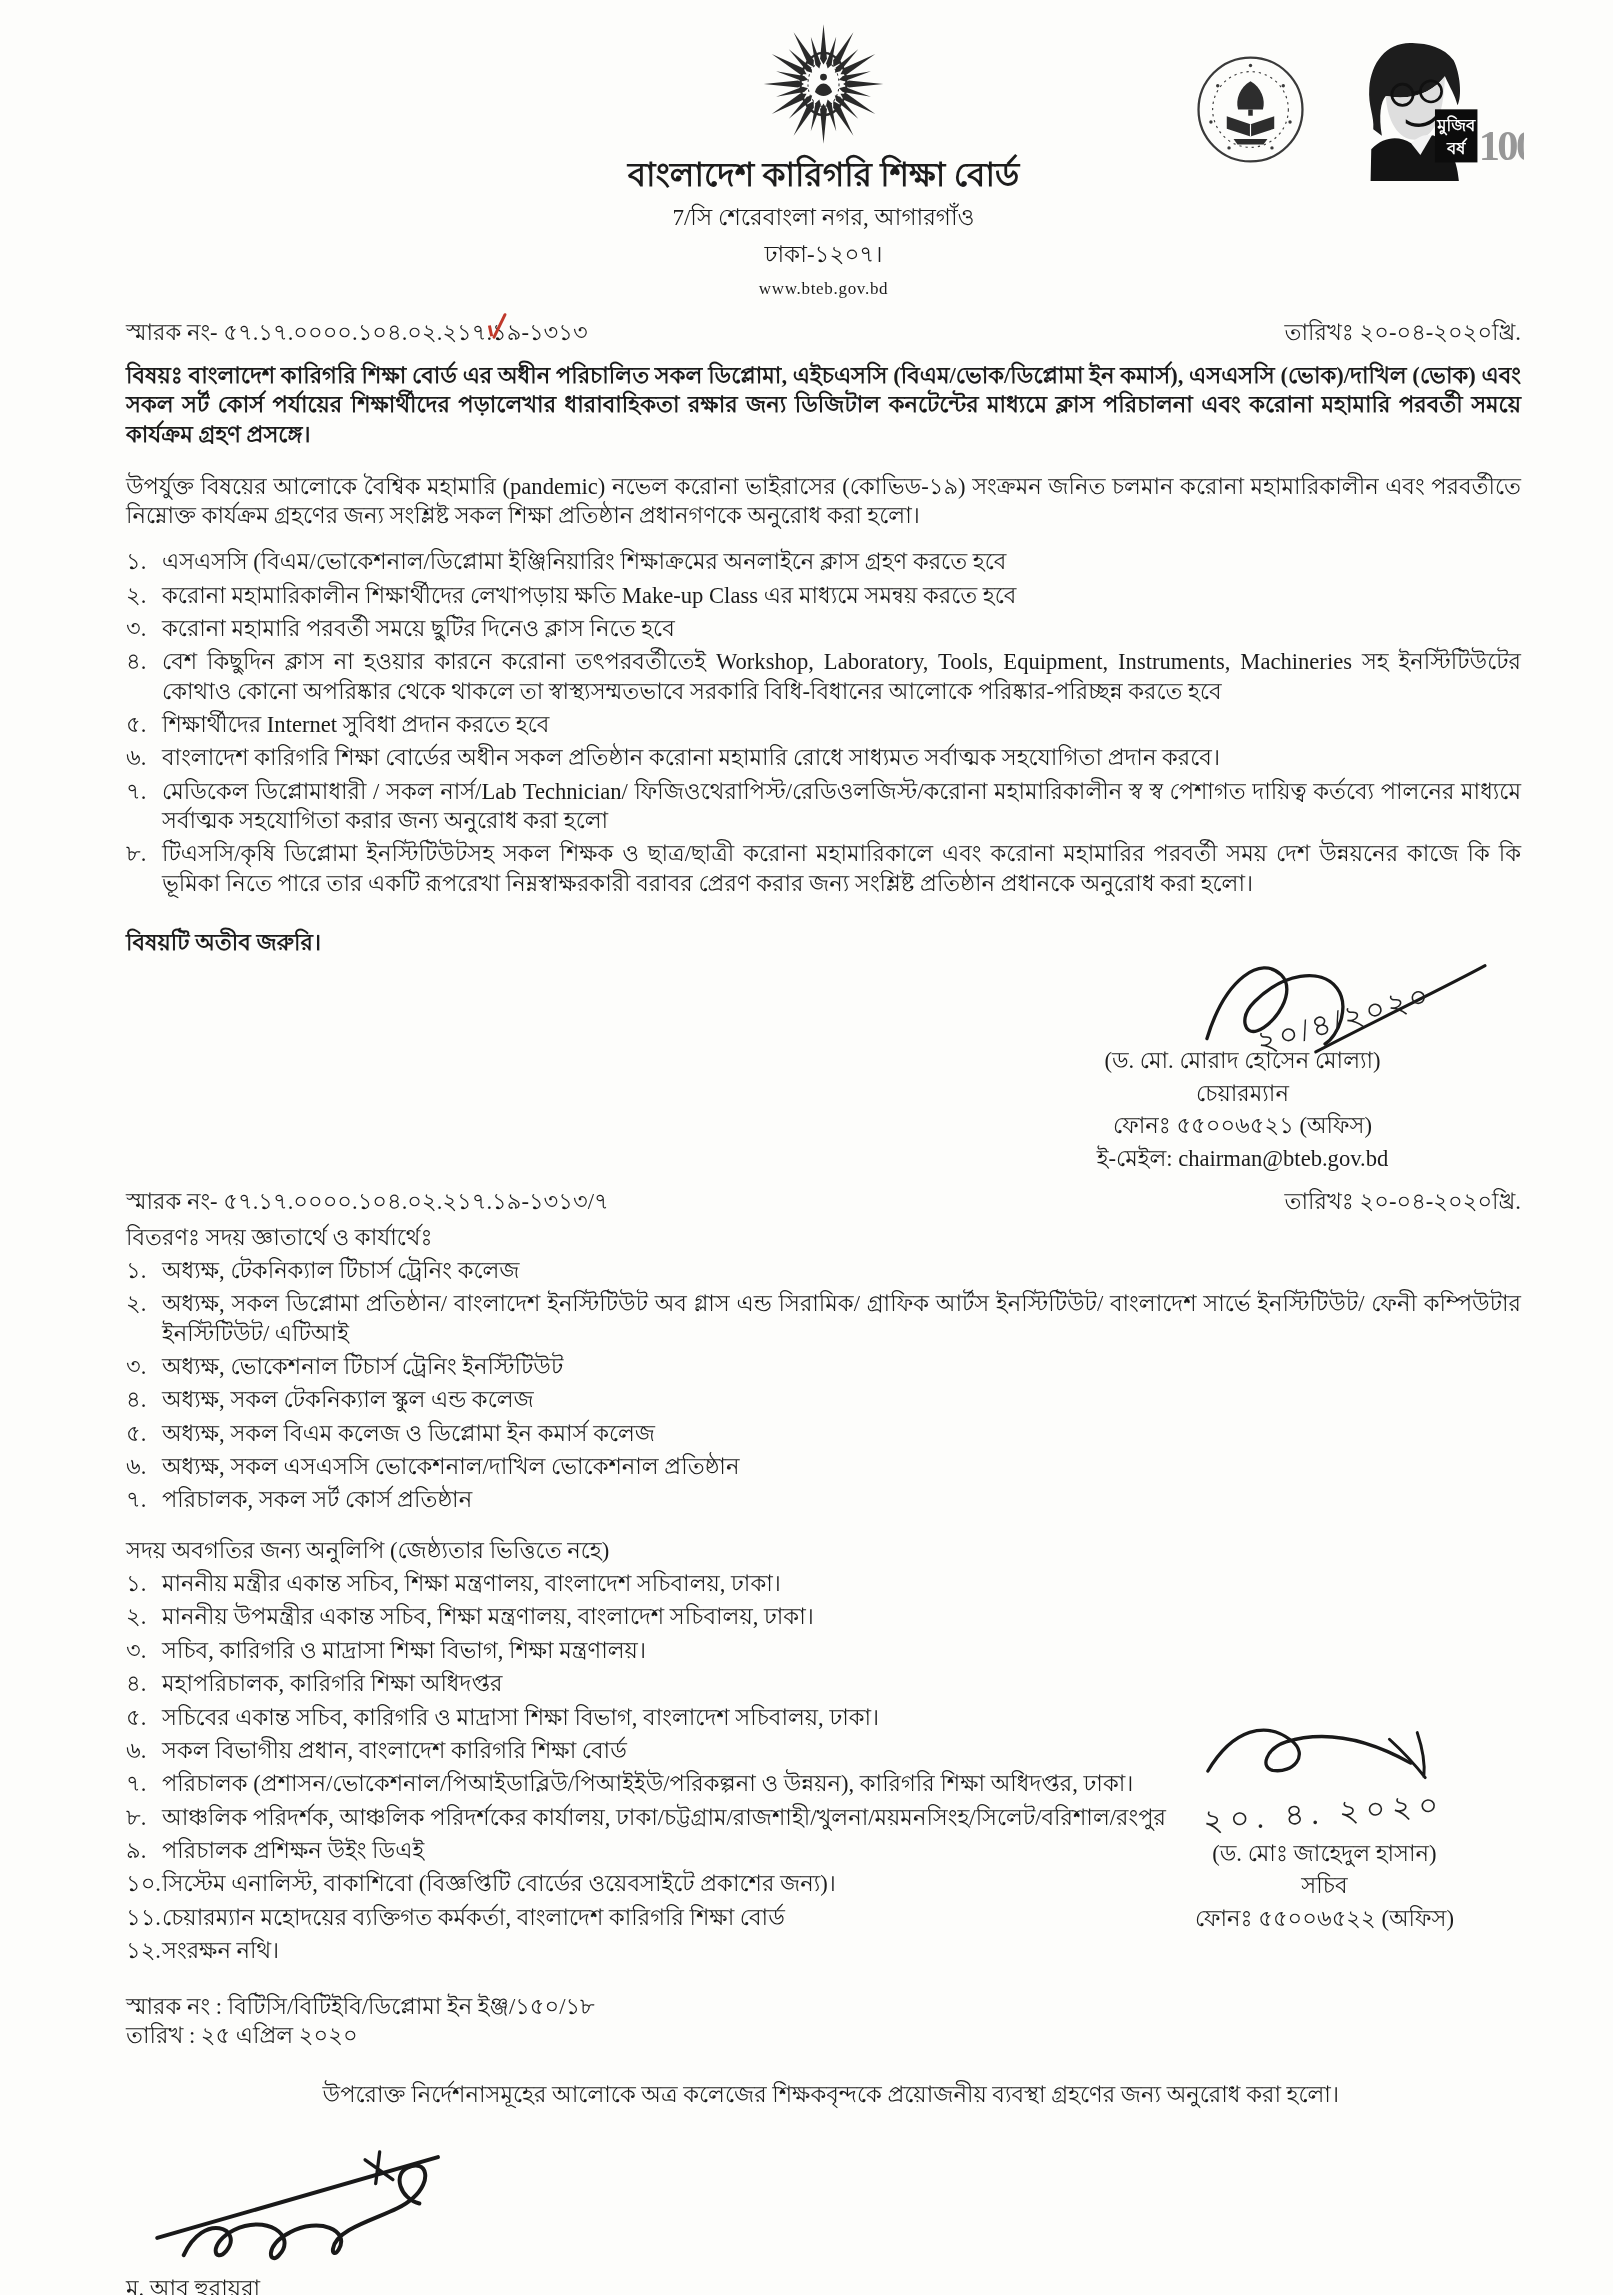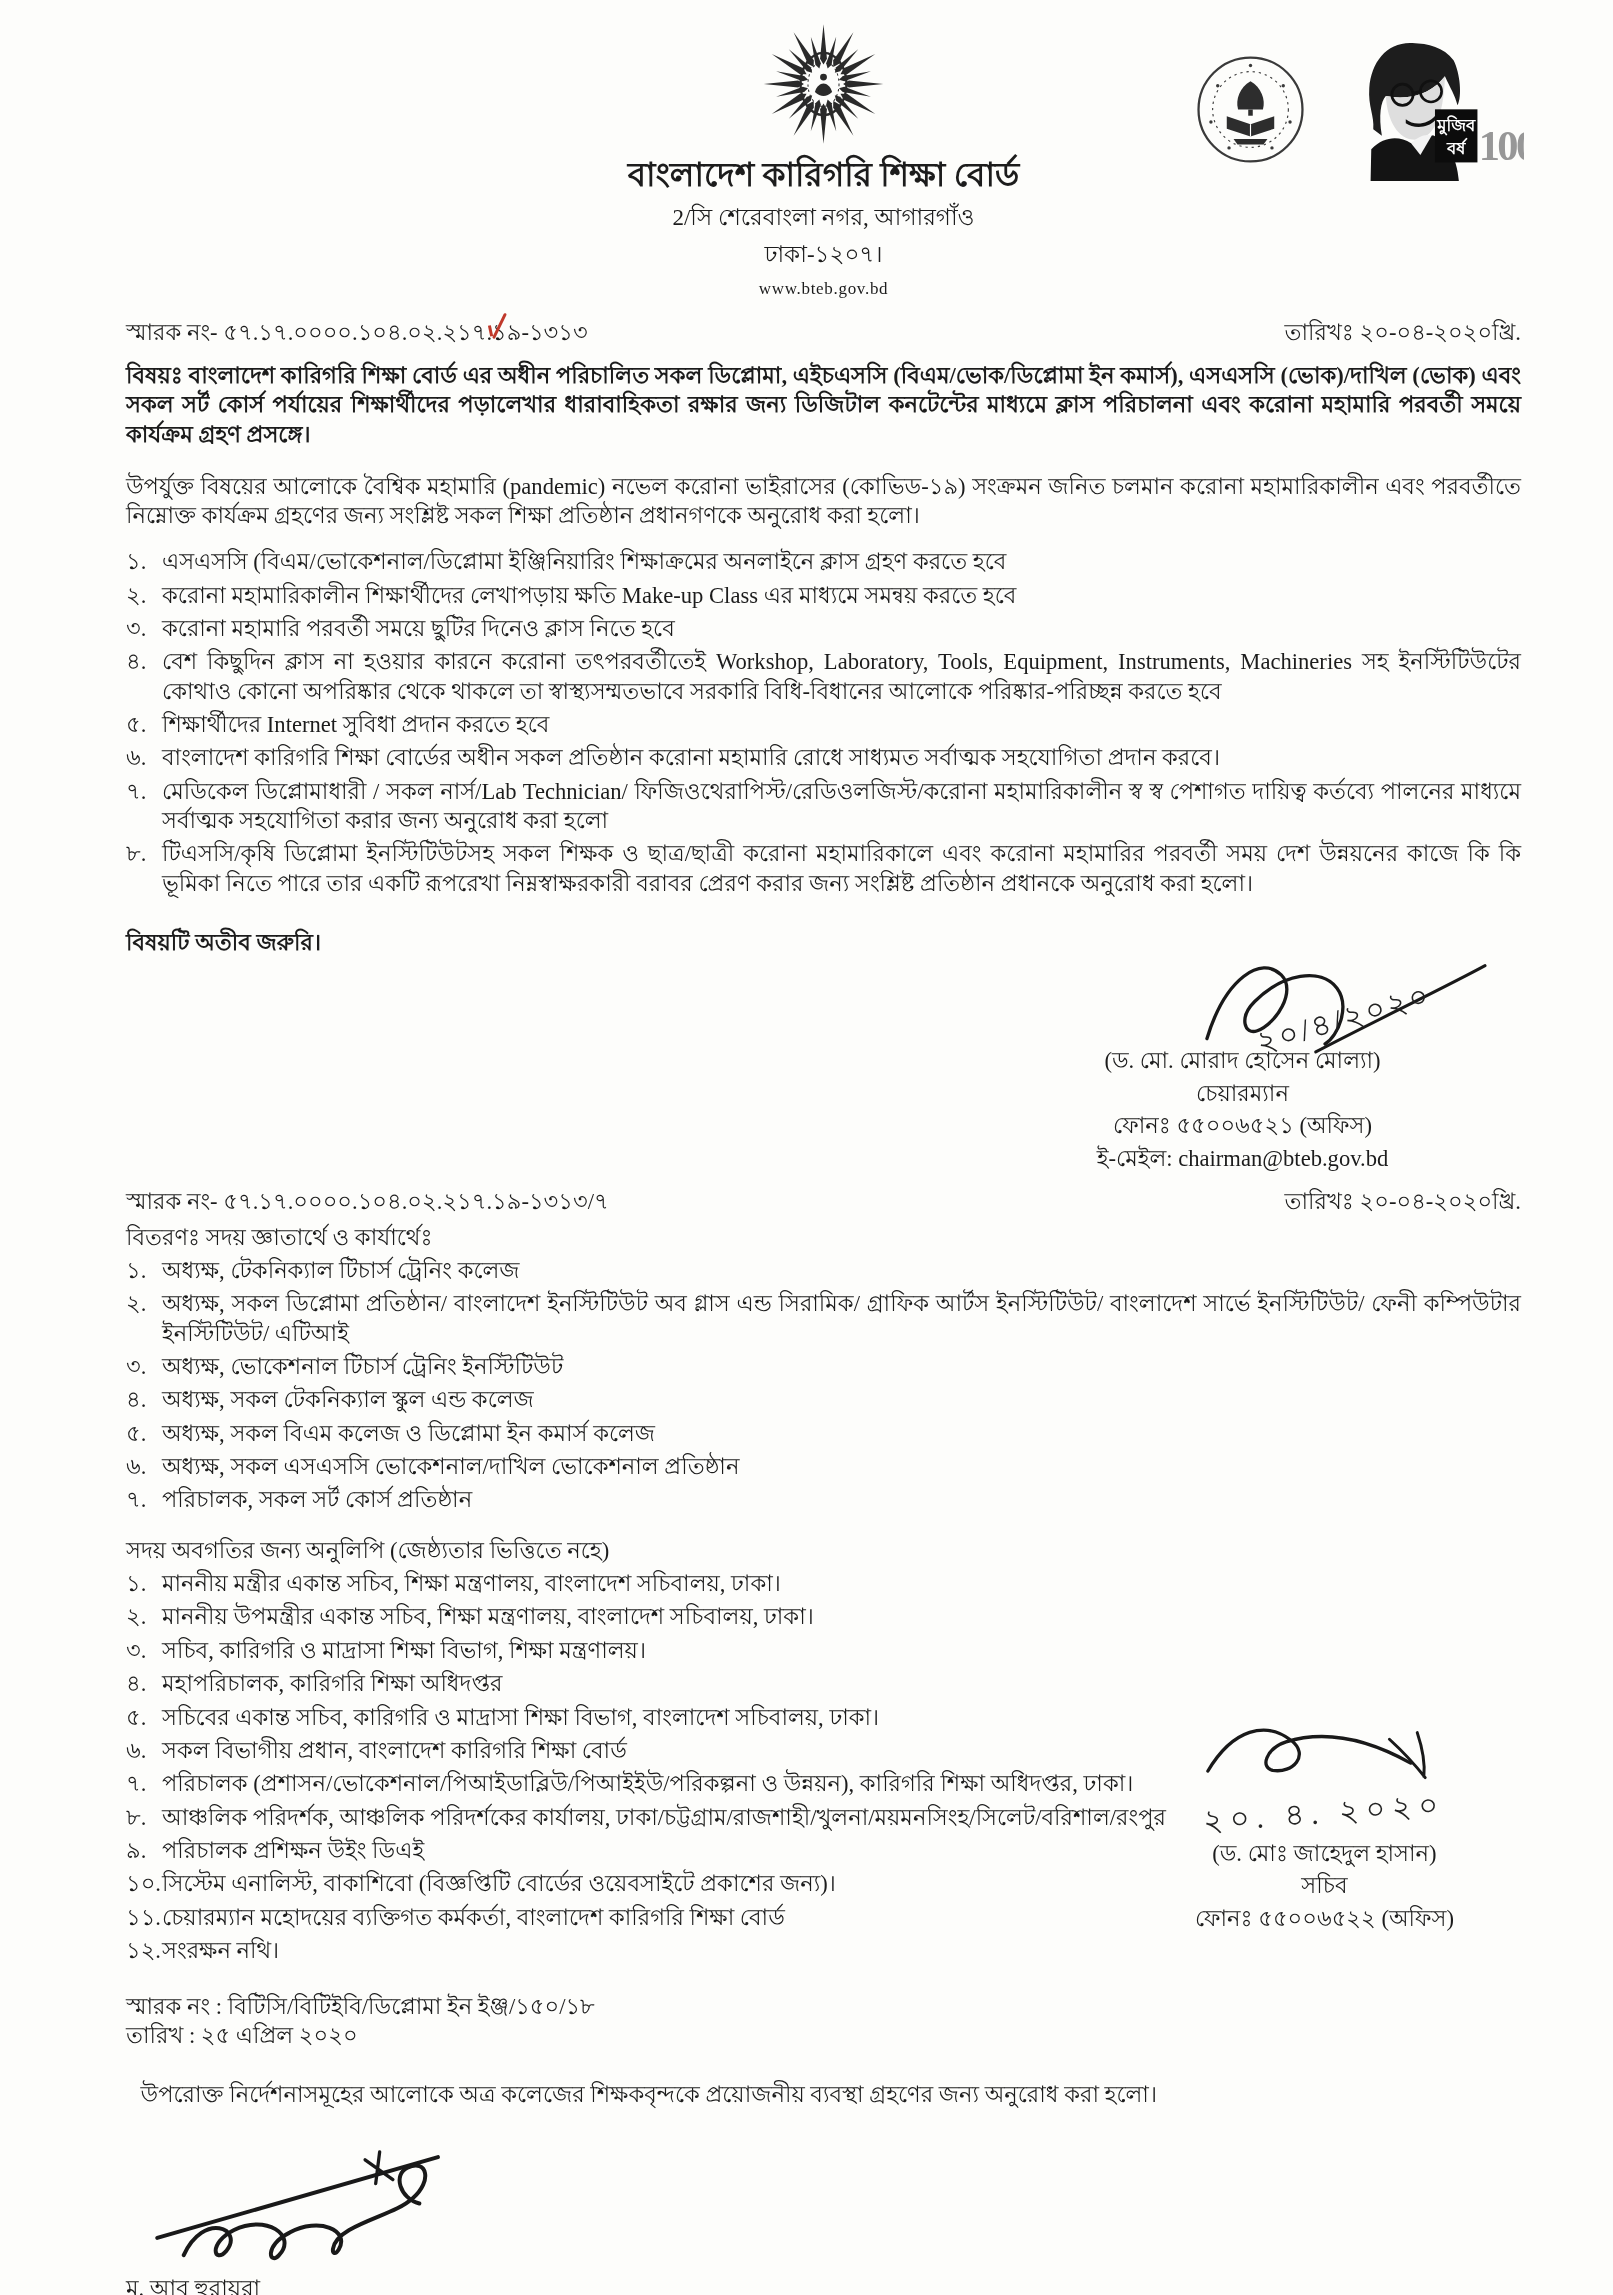--- a/index.html
+++ b/index.html
@@ -38,21 +38,21 @@
   .chairman{width:504px;margin:-18.6px 26.5px 0 auto;position:relative;}
   .ch-hand{position:absolute;right:60px;top:58px;font-size:30.5px;
     transform:rotate(-16deg);letter-spacing:2.7px;color:#222;}
   .chairman svg{display:block;margin:0 0 -17px auto;}
   .dist-head{margin-top:6.6px;}
   .cc-wrap{position:relative;margin-top:21px;}
   .secretary{position:absolute;right:10.6px;top:166px;width:372px;text-align:center;line-height:1.45;}
   .secretary svg{display:block;margin:0 auto -4px;}
   .sec-hand{font-size:30.5px;letter-spacing:6.6px;transform:rotate(-4deg);color:#242424;margin-bottom:2.7px;}
   .memo3{margin-top:26.5px;flex-direction:column;}
-  .closing{margin-top:29px;padding-left:14.6px;}
+  .closing{margin-top:29px;padding-left:14.6px;text-align:center;}
   .principal{margin-top:10.6px;line-height:1.6;}
   .principal svg{display:block;margin-left:20px;}
   .sig-stroke{fill:none;stroke:#191919;stroke-linecap:round;stroke-linejoin:round;}
 </style>
 </head>
 <body>
 
 <div class="page">
 
   <div class="hdr">
@@ -85,21 +85,21 @@
         <use href="#sp" transform="rotate(315) scale(0.82)"></use>
           <use href="#sp" transform="rotate(330)"></use>
           <use href="#sp" transform="rotate(345) scale(0.82)"></use>
       </g>
       <ellipse rx="40" ry="54" fill="none" stroke="#2a2a2a" stroke-width="4"></ellipse>
       <ellipse rx="27" ry="39" fill="none" stroke="#2a2a2a" stroke-width="1.8" stroke-dasharray="4 5"></ellipse>
       <circle cy="-12" r="6" fill="#2a2a2a"></circle>
       <path d="M-15,14 C-9,-6 9,-6 15,14 C5,23 -5,23 -15,14 Z" fill="#2a2a2a"></path>
     </svg>
     <div class="org-name">বাংলাদেশ কারিগরি শিক্ষা বোর্ড</div>
-    <div class="addr">2/সি শেরেবাংলা নগর, আগারগাঁও</div>
+    <div class="addr">7/সি শেরেবাংলা নগর, আগারগাঁও</div>
     <div class="addr">ঢাকা-১২০৭।</div>
     <div class="website">www.bteb.gov.bd</div>
 
     <svg class="logo-round" viewBox="0 0 200 200" width="113" height="113" aria-hidden="true">
       <circle cx="100" cy="100" r="92" fill="none" stroke="#3a3a3a" stroke-width="4"></circle>
       <circle cx="100" cy="100" r="67" fill="none" stroke="#3a3a3a" stroke-width="2" stroke-dasharray="4 7"></circle>
       <circle cx="100" cy="22" r="3" fill="#3a3a3a"></circle>
         <circle cx="42" cy="58" r="3" fill="#3a3a3a"></circle>
       <circle cx="158" cy="58" r="3" fill="#3a3a3a"></circle>
         <circle cx="30" cy="122" r="3" fill="#3a3a3a"></circle>

